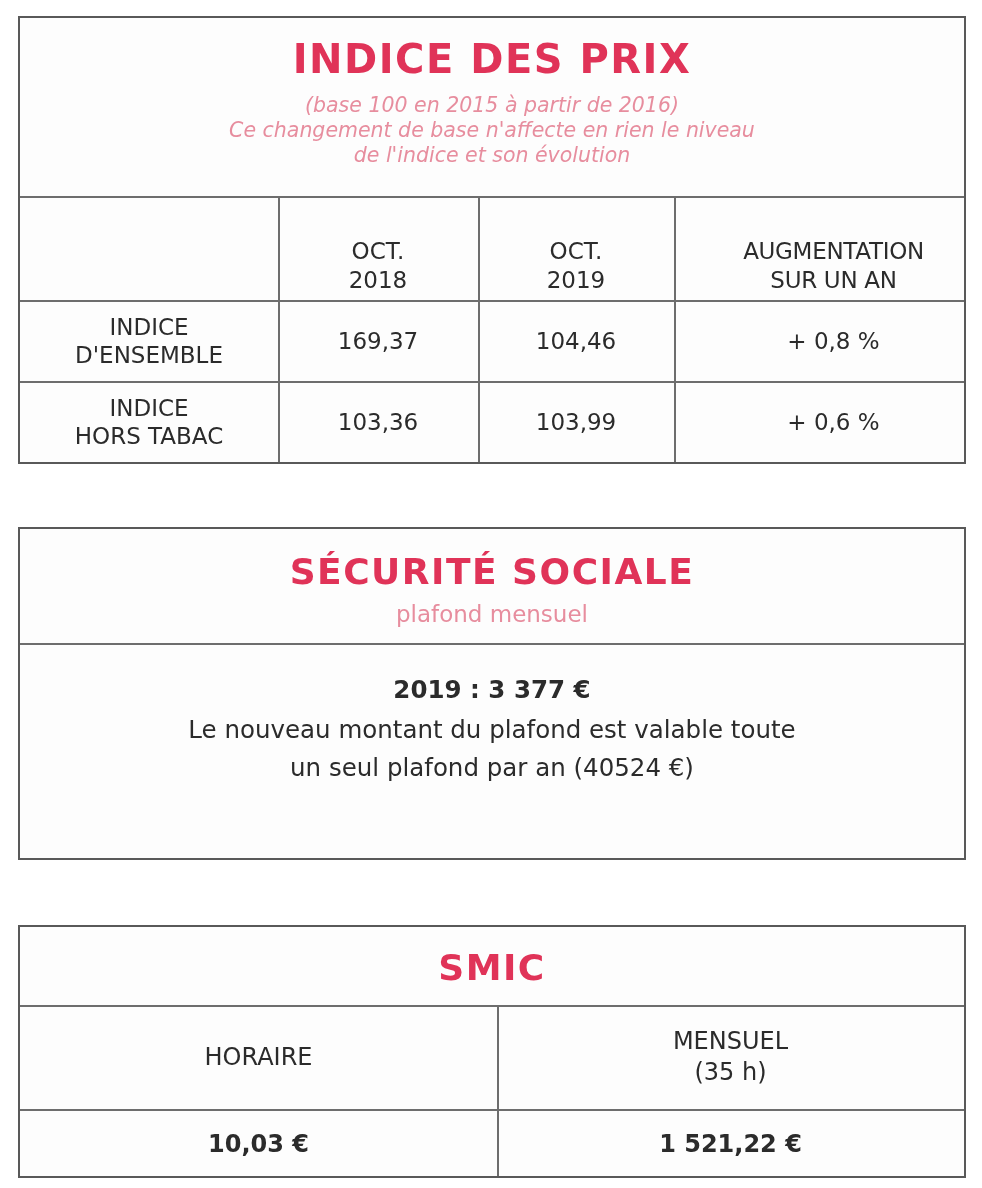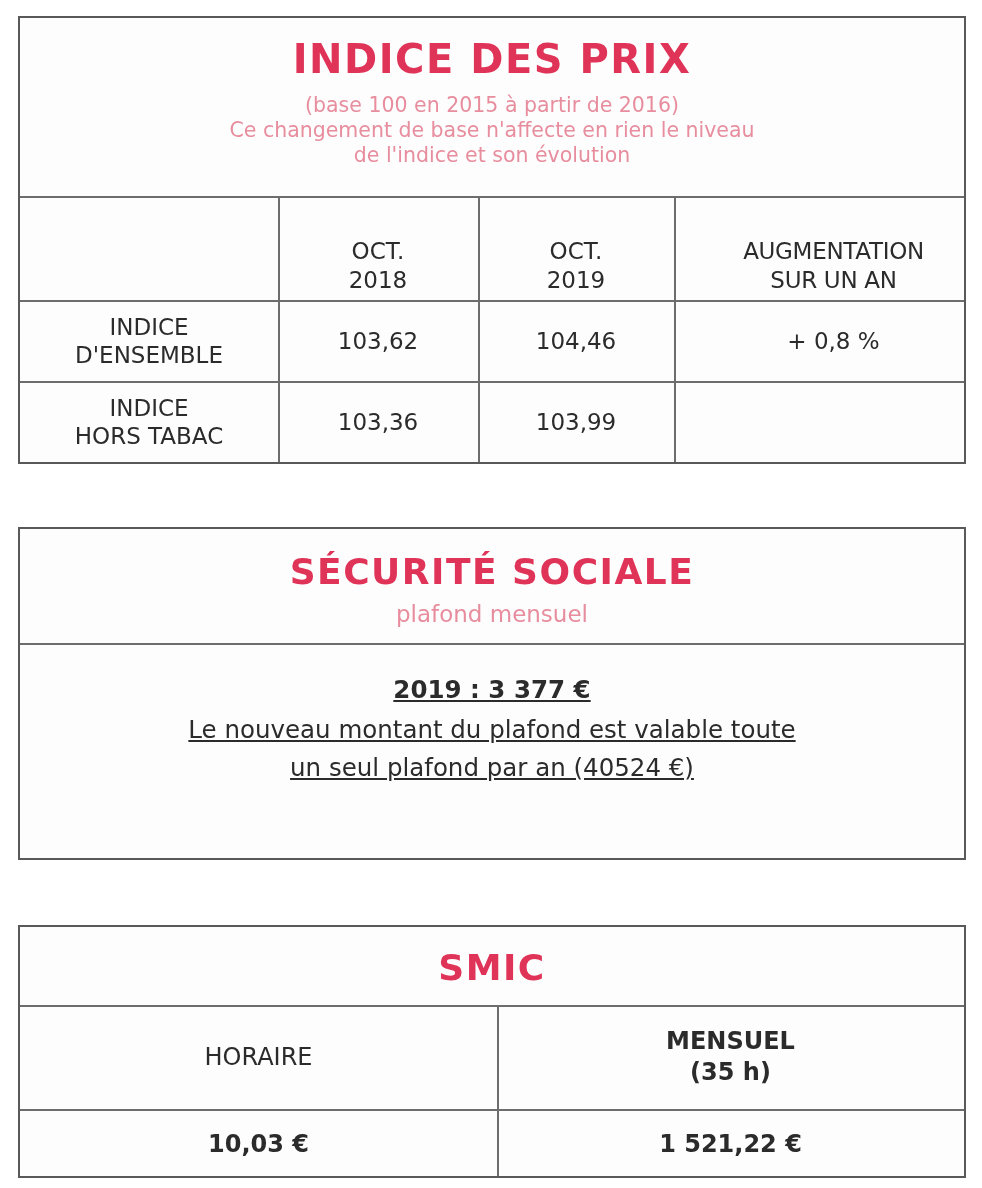--- a/index.html
+++ b/index.html
@@ -88,20 +88,21 @@
   #prix-sub {
     position: absolute;
     left: 0;
     right: 0;
     top: 75px;
     font-size: 20.5px;
     line-height: 25px;
   }
   #prix-sub .l {
     display: block;
+    font-style: italic;
   }
 
   #prix-table {
     position: absolute;
     left: 0;
     top: 178px;
     width: 100%;
     height: 266px;
   }
   .prix-row {
@@ -167,21 +168,20 @@
   #secu-divider { top: 114px; }
   #secu-body {
     position: absolute;
     left: 24px;
     right: 24px;
     top: 142px;
     text-align: center;
     font-size: 24.5px;
     line-height: 38px;
     color: #2b2b2b;
-    text-decoration: underline;
   }
   #secu-amount {
     display: block;
     font-weight: bold;
     font-size: 24.5px;
     margin-bottom: 2px;
   }
   #secu-body .l { display: block; }
 
   
@@ -215,21 +215,21 @@
     display: flex;
   }
   .smic-row .c {
     box-sizing: border-box;
     display: flex;
     align-items: center;
     justify-content: center;
     text-align: center;
   }
   .smic-row .c0 { width: 477px; }
-  .smic-row .c1 { width: 467px; font-weight: bold; }
+  .smic-row .c1 { width: 467px; }
   #smic-head-row {
     top: 78px;
     height: 104px;
     font-size: 24px;
     line-height: 31px;
     justify-content: flex-end;
   }
   #smic-data-row {
     top: 182px;
     height: 69px;
@@ -286,34 +286,35 @@
         </div>
       </div>
 
       <div class="prix-row prix-data-row" id="prix-data-row-0">
         <div class="c c0">
           <div>
             <span class="two-line">INDICE</span>
             <span class="two-line">D'ENSEMBLE</span>
           </div>
         </div>
-        <div class="c c1">103,62</div>
+        <div class="c c1">169,37</div>
         <div class="c c2">104,46</div>
         <div class="c c3">+ 0,8 %</div>
       </div>
 
       <div class="prix-row prix-data-row" id="prix-data-row-1">
         <div class="c c0">
           <div>
             <span class="two-line">INDICE</span>
             <span class="two-line">HORS TABAC</span>
           </div>
         </div>
         <div class="c c1">103,36</div>
         <div class="c c2">103,99</div>
+        <div class="c c3">+ 0,6 %</div>
       </div>
 
     </div>
   </div>
 
   <div class="block" id="block-secu">
 
     <div class="title-main" id="secu-title">SÉCURITÉ SOCIALE</div>
 
     <div class="title-sub" id="secu-sub">plafond mensuel</div>

